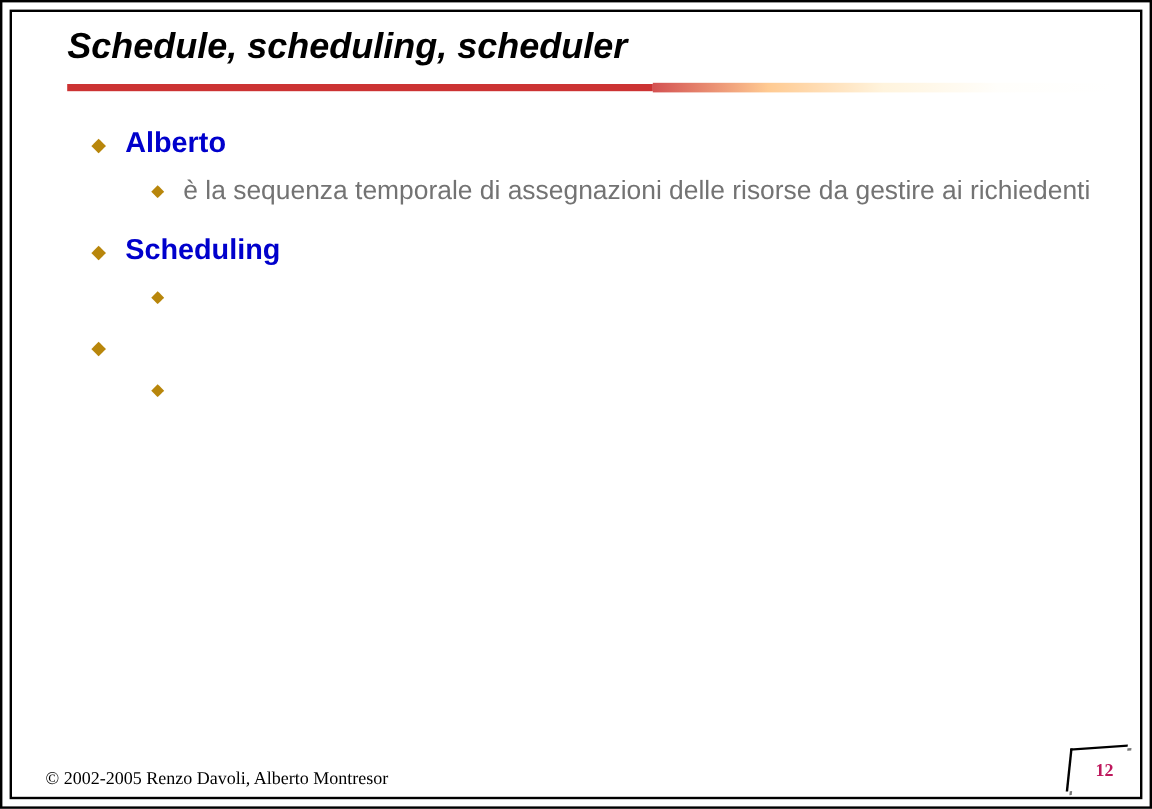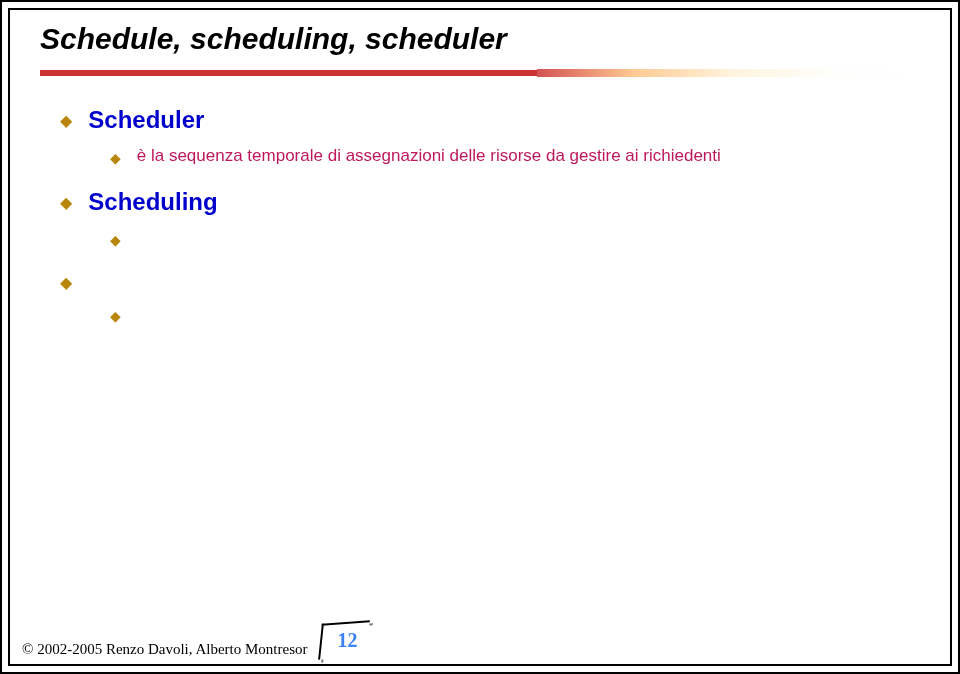--- a/index.html
+++ b/index.html
@@ -20,20 +20,21 @@
     top: 6px;
     left: 6px;
     right: 6px;
     bottom: 6px;
     border: 2px solid #000;
   }
   .slide {
     padding: 20px 30px 20px 38px;
     position: relative;
     height: 100%;
+    margin-left: 16px;
   }
   .title {
     font-size: 30px;
     font-weight: bold;
     font-style: italic;
     font-family: "Trebuchet MS", Verdana, sans-serif;
     color: #000;
     margin-bottom: 14px;
   }
   .divider {
@@ -88,31 +89,31 @@
     display: flex;
     align-items: flex-start;
   }
   .item-l2 .bullet {
     color: #b8860b;
     font-size: 14px;
     margin-right: 16px;
     margin-top: 6px;
   }
   .item-l2 .txt {
-    color: #be185d;
-    font-size: 17px;
+    color: #737373;
+    font-size: 22px;
     line-height: 1.4;
   }
   .footer {
     position: absolute;
     bottom: 14px;
     left: 20px;
     right: 20px;
     display: flex;
-    justify-content: flex-start;
+    justify-content: space-between;
     align-items: flex-end;
     font-size: 14px;
     color: #000;
   }
   .footer .copyright {
     font-family: "Times New Roman", serif;
     font-size: 15px;
   }
   .footer .pagewrap {
     position: relative;
@@ -145,22 +146,22 @@
     background: #fff;
     border-top: 2px solid #000;
     border-left: 2px solid #000;
     transform: skew(-6deg, -4deg);
   }
   .footer .pagenum {
     position: absolute;
     right: 10px;
     bottom: 6px;
     font-weight: bold;
-    color: #3b82f6;
-    font-size: 20px;
+    color: #be185d;
+    font-size: 15px;
     font-family: "Times New Roman", serif;
   }
 </style>
 </head>
 <body>
 
 <div class="inner-border"></div>
 
 <div class="slide">
 
@@ -168,21 +169,21 @@
 
   <div class="divider">
     <div class="red"></div>
     <div class="gradient"></div>
   </div>
 
   <div class="content">
 
     <div class="item-l1">
       <span class="bullet">◆</span>
-      <span class="txt">Scheduler</span>
+      <span class="txt">Alberto</span>
     </div>
     <div class="item-l2">
       <span class="bullet">◆</span>
       <span class="txt">è la sequenza temporale di assegnazioni delle risorse da gestire ai richiedenti</span>
     </div>
 
     <div class="item-l1">
       <span class="bullet">◆</span>
       <span class="txt">Scheduling</span>
     </div>

